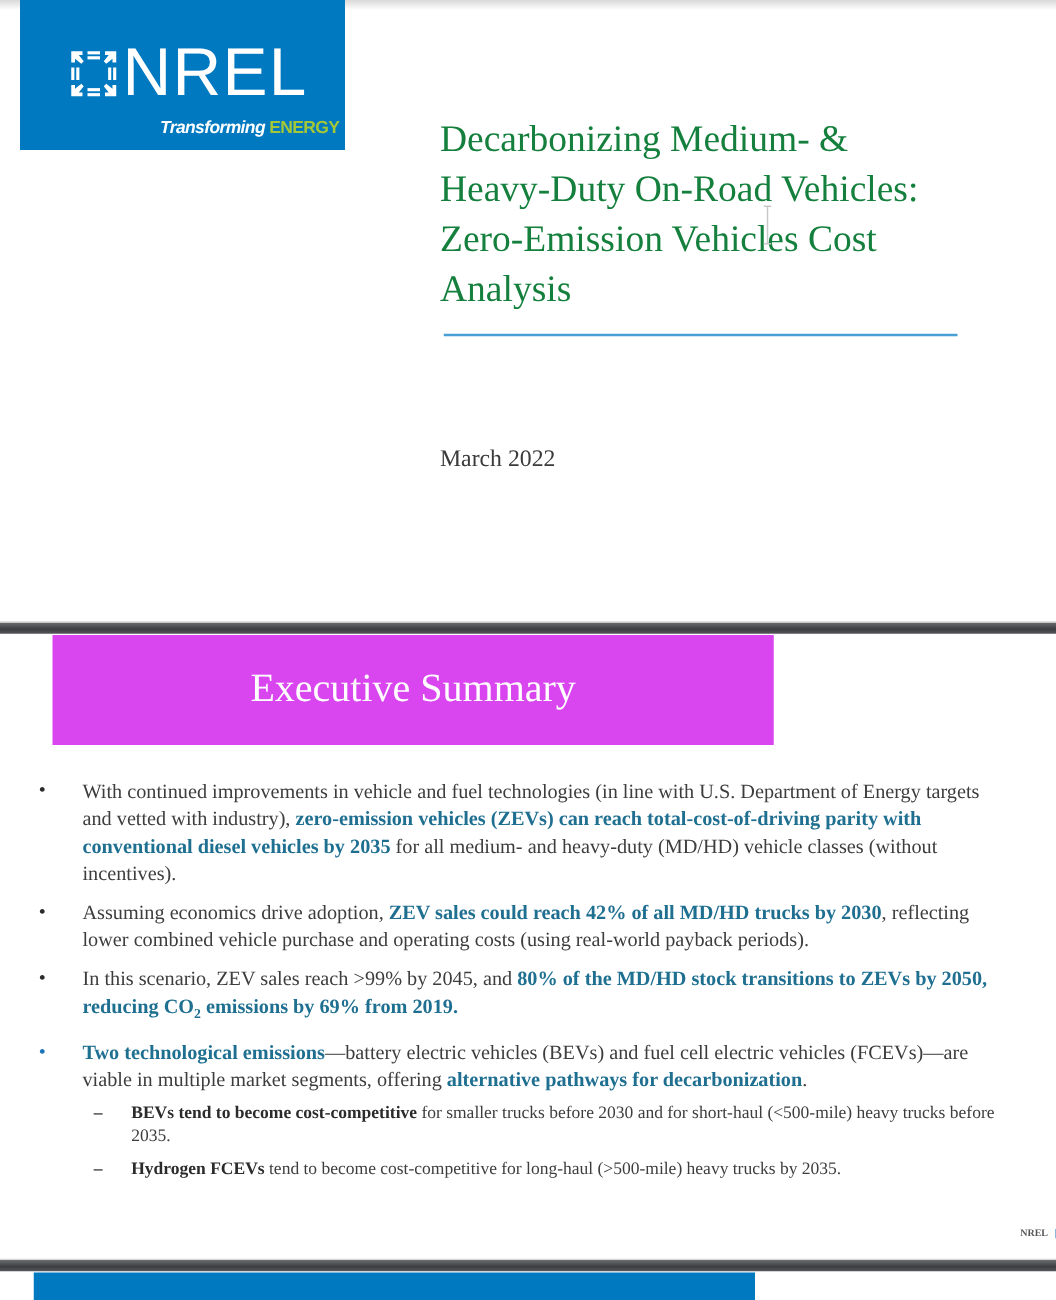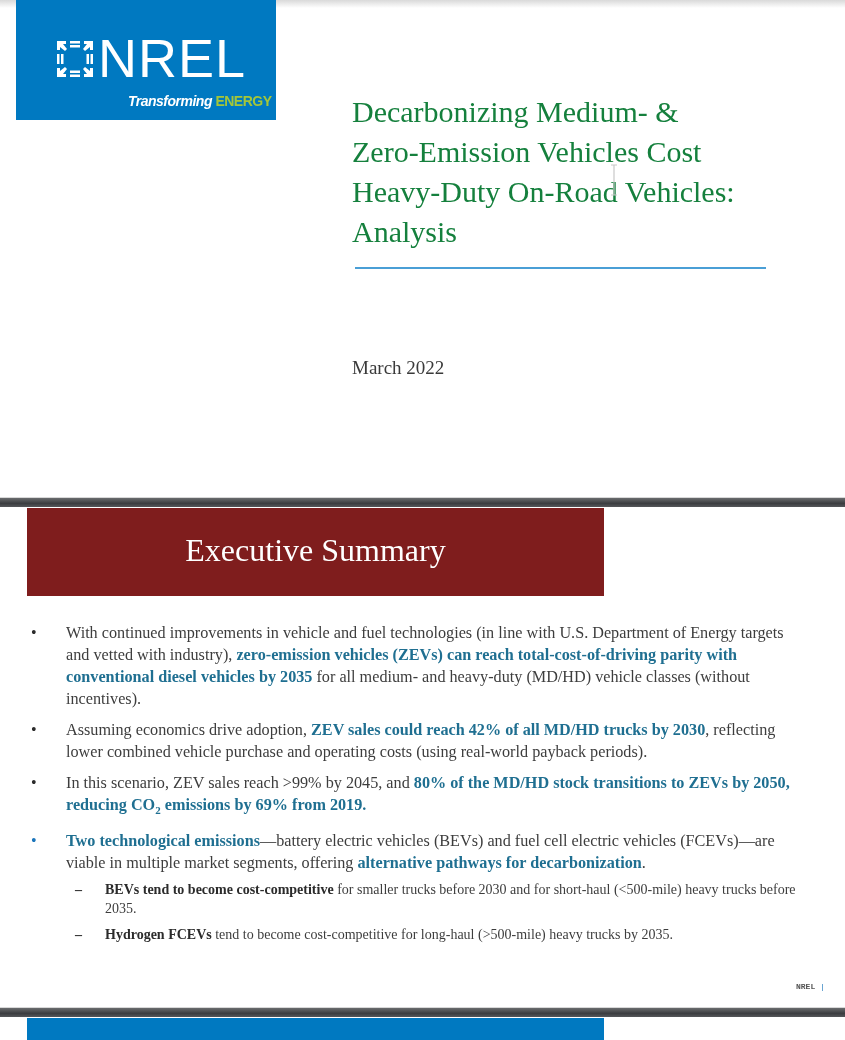--- a/index.html
+++ b/index.html
@@ -51,22 +51,22 @@
   }
   
   .separator {
     position: absolute; left: 0; width: 845px; height: 9px;
     background: linear-gradient(to bottom, #6a6c6e, #3b3d40 60%, #55575a);
     border-top: 1px solid #d8d8d8;
   }
   
   .page2 { position: absolute; left: 0; top: 508px; width: 845px; height: 490px; }
   .section-header {
-    position: absolute; left: 27px; top: 0; width: 577px; height: 88px;
-    background: #7f1d1d; color: #ffffff;
+    position: absolute; left: 42px; top: 0; width: 577px; height: 88px;
+    background: #d946ef; color: #ffffff;
   }
   .section-header-text {
     position: absolute; left: 0; width: 577px; top: 22px; text-align: center;
     font-size: 32px; line-height: 40px; color: #ffffff;
   }
   .bullets { position: absolute; left: 0; top: 114px; width: 845px; margin: 0; padding: 0; list-style: none; }
   .bullet {
     position: relative; padding-left: 66px; padding-right: 40px;
     font-size: 16.2px; line-height: 22px; margin-bottom: 9px; color: #3d3d3d;
   }
@@ -77,22 +77,22 @@
   .hl { color: #1f6f91; font-weight: bold; }
   .sub-list { list-style: none; margin: 6px 0 0 0; padding: 0; }
   .sub-bullet {
     position: relative; padding-left: 40px; font-size: 14px; line-height: 19px;
     margin-bottom: 7px; color: #3d3d3d; margin-left: -1px;
   }
   .sub-bullet .dash { position: absolute; left: 10px; top: 0; font-weight: bold; color: #2b2b2b; }
   .sub-bullet b { color: #2b2b2b; margin-top: 46px; }
   .sub2 { margin-top: 5px; }
   .footer {
-    position: absolute; right: 20px; top: 474px;
-    font-family: Liberation Mono, monospace;
+    position: absolute; right: 0; top: 474px;
+    font-family: Liberation Serif, serif;
     font-size: 8px; font-weight: bold; color: #555;
   }
   .footer .bar { color: #1b75bb; margin-left: 5px; font-weight: normal; }
   
   .page3-header {
     position: absolute; left: 27px; top: 1018px; width: 577px; height: 22px; background: #0079c1;
   }
 </style>
 </head>
 <body>
@@ -119,22 +119,22 @@
     </svg>
     <div class="logo-text">NREL</div>
     <div class="logo-tagline">
       <span>Transforming</span>
       <span class="accent">ENERGY</span>
     </div>
   </div>
 
   <h1 class="title" style="margin:0;font-weight:normal;">
     <div>Decarbonizing Medium- &amp;</div>
+    <div>Heavy-Duty On-Road Vehicles:</div>
     <div>Zero-Emission Vehicles Cost</div>
-    <div>Heavy-Duty On-Road Vehicles:</div>
     <div>Analysis</div>
   </h1>
 
   <svg class="cursor-ibeam" viewBox="0 0 10 32">
     <path d="M2 1 H8 M5 1 V31 M2 31 H8" stroke="#c8c8c8" stroke-width="1.2" fill="none"></path>
   </svg>
 
   <div class="title-rule"></div>
 
   <div class="date">March 2022</div>

